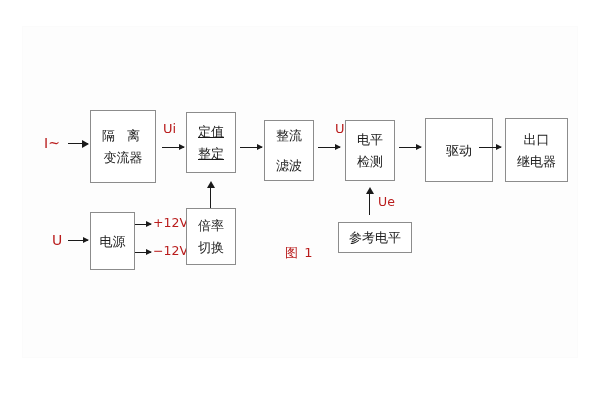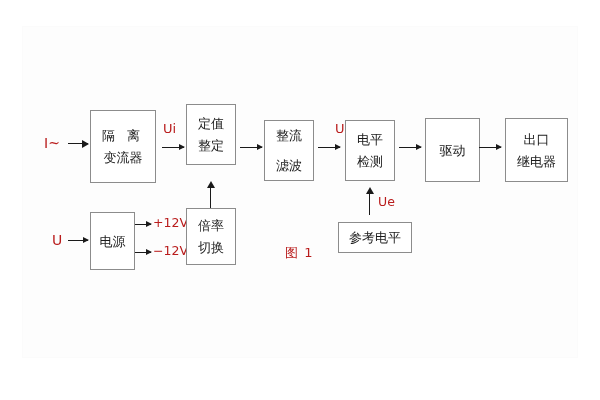--- a/index.html
+++ b/index.html
@@ -102,21 +102,21 @@
   <div class="harrow" style="left:68px; top:143px; width:20px;"></div>
 
   <div class="box" style="left:90px; top:110px; width:66px; height:73px;">
     <span class="l1 wide">隔 离</span>
     <span>变流器</span>
   </div>
 
   <div class="lbl" style="left:163px; top:122px;">Ui</div>
   <div class="harrow small" style="left:162px; top:147px; width:22px;"></div>
 
-  <div class="box" style="left:186px; top:104px; width:50px; height:61px;">
+  <div class="box" style="left:186px; top:112px; width:50px; height:61px;text-decoration:underline;">
     <span class="l1">定值</span>
     <span>整定</span>
   </div>
 
   <div class="harrow small" style="left:240px; top:147px; width:22px;"></div>
 
   <div class="box" style="left:264px; top:120px; width:50px; height:61px;gap:8px;">
     <span class="l1">整流</span>
     <span>滤波</span>
   </div>
@@ -124,21 +124,21 @@
   <div class="lbl" style="left:319px; top:122px;margin-left:16px;">Uo</div>
   <div class="harrow small" style="left:318px; top:147px; width:22px;"></div>
 
   <div class="box" style="left:345px; top:120px; width:50px; height:61px;">
     <span class="l1">电平</span>
     <span>检测</span>
   </div>
 
   <div class="harrow small" style="left:399px; top:147px; width:22px;"></div>
 
-  <div class="box single" style="left:425px; top:118px; width:55px; height:64px;">
+  <div class="box single" style="left:425px; top:118px; width:68px; height:64px;">
     <span>驱动</span>
   </div>
 
   <div class="harrow small" style="left:479px; top:147px; width:22px;"></div>
 
   <div class="box" style="left:505px; top:118px; width:63px; height:64px;">
     <span class="l1">出口</span>
     <span>继电器</span>
   </div>
 

